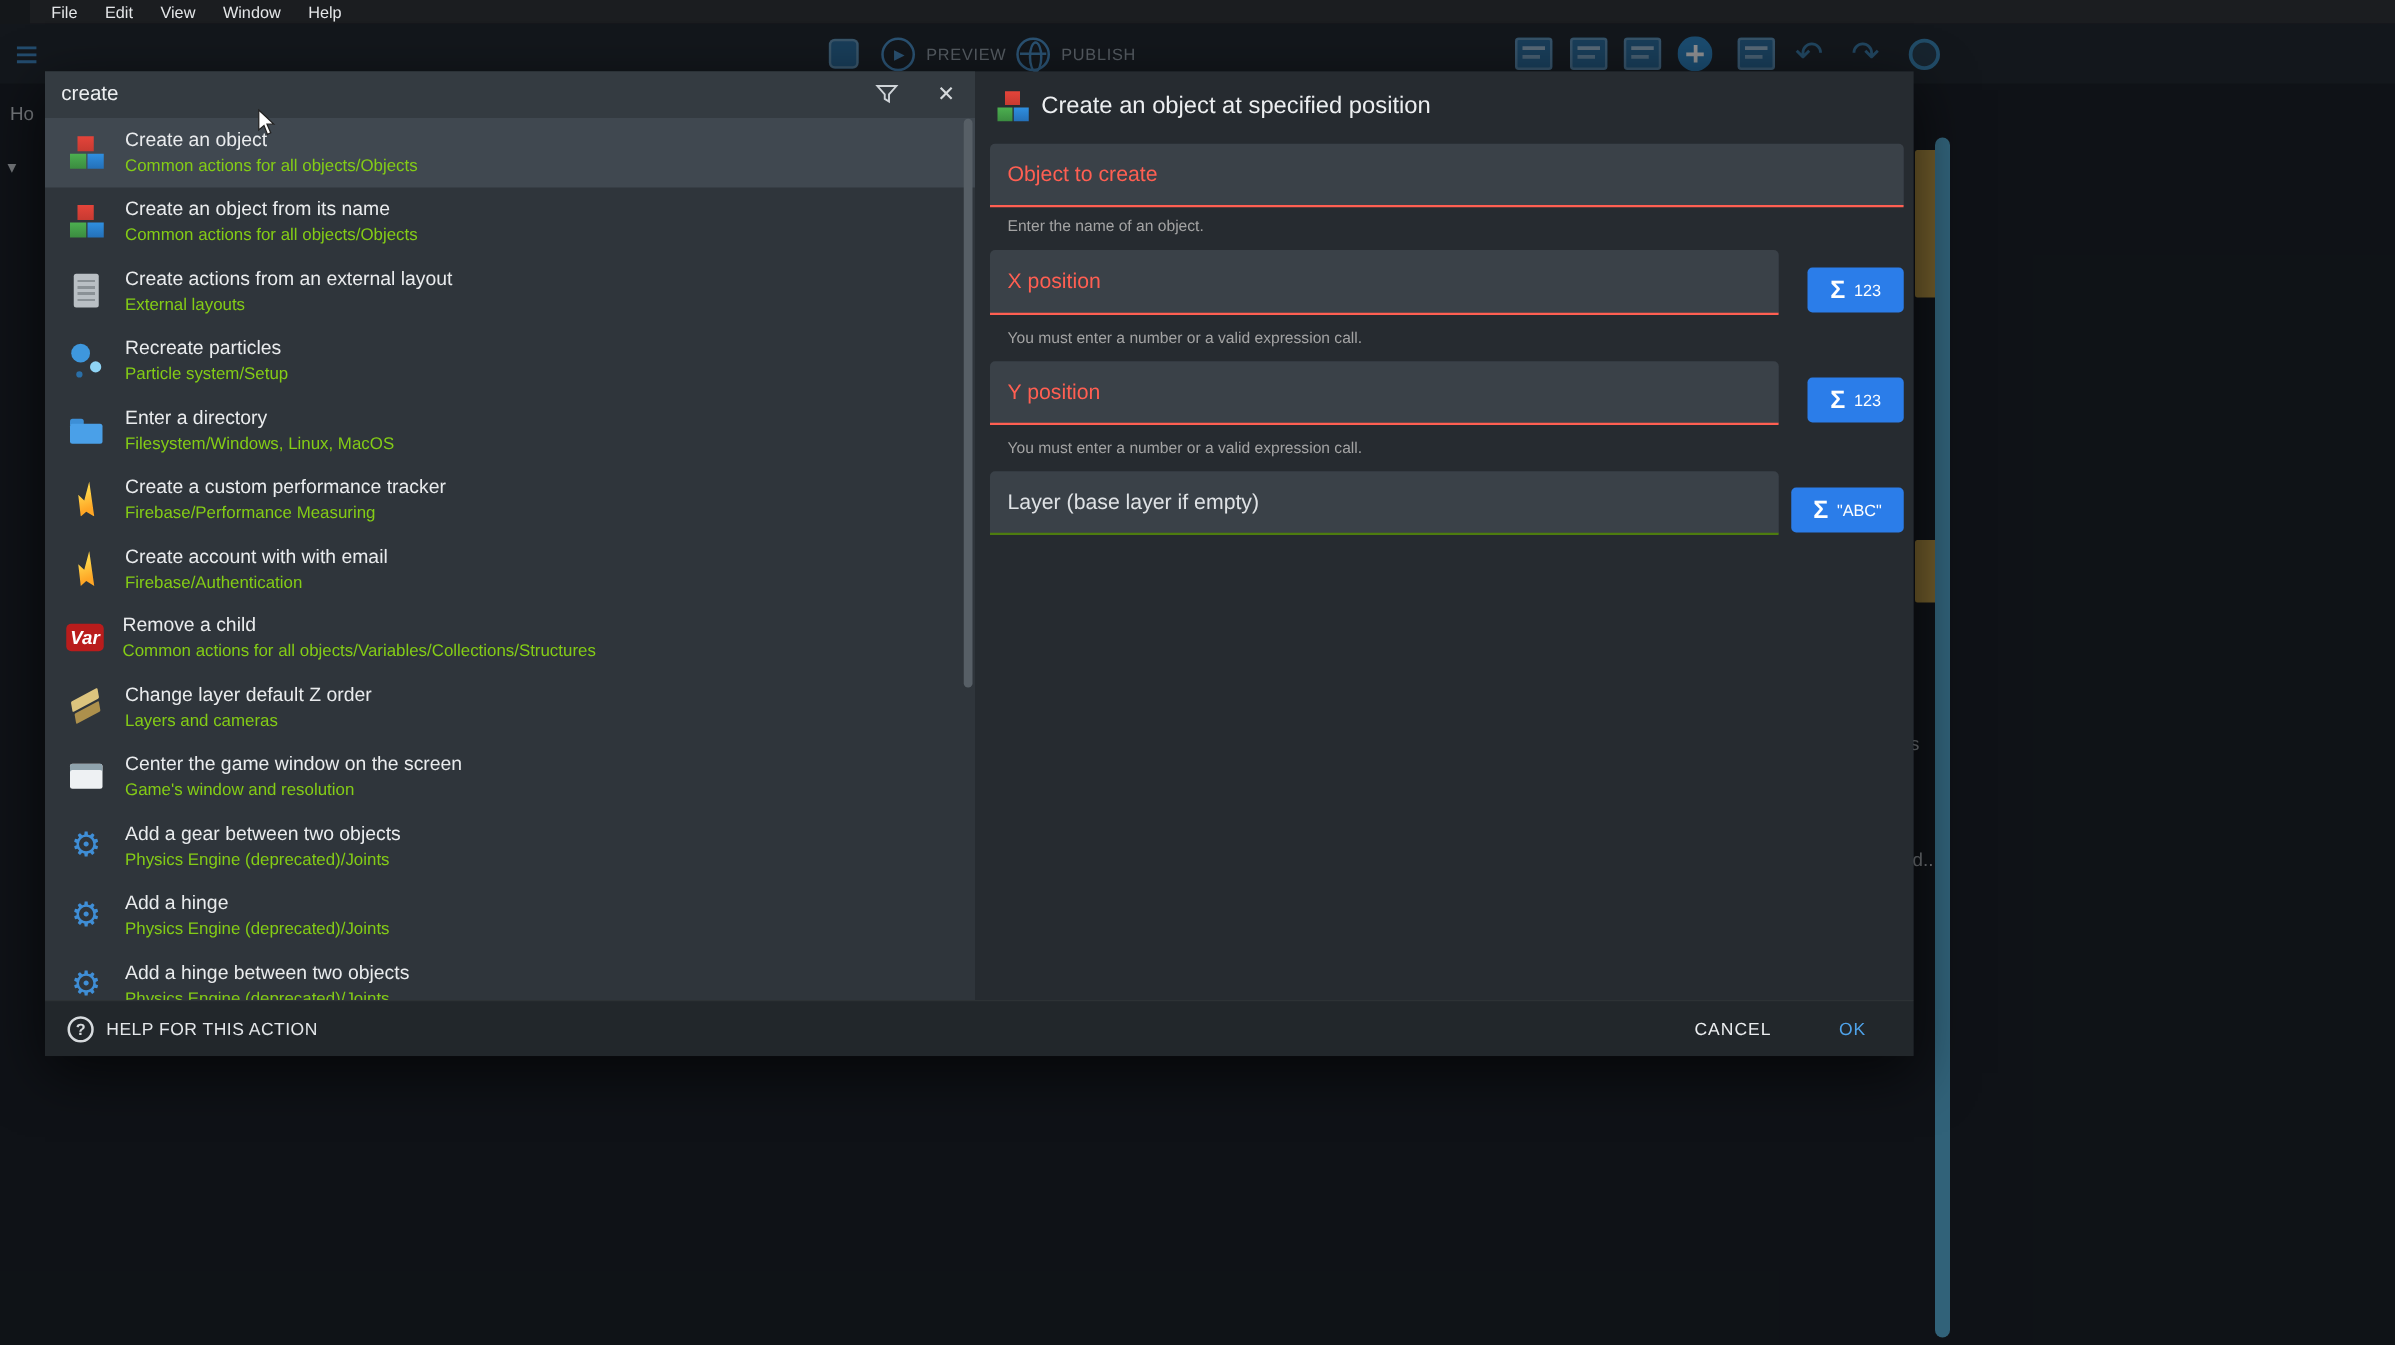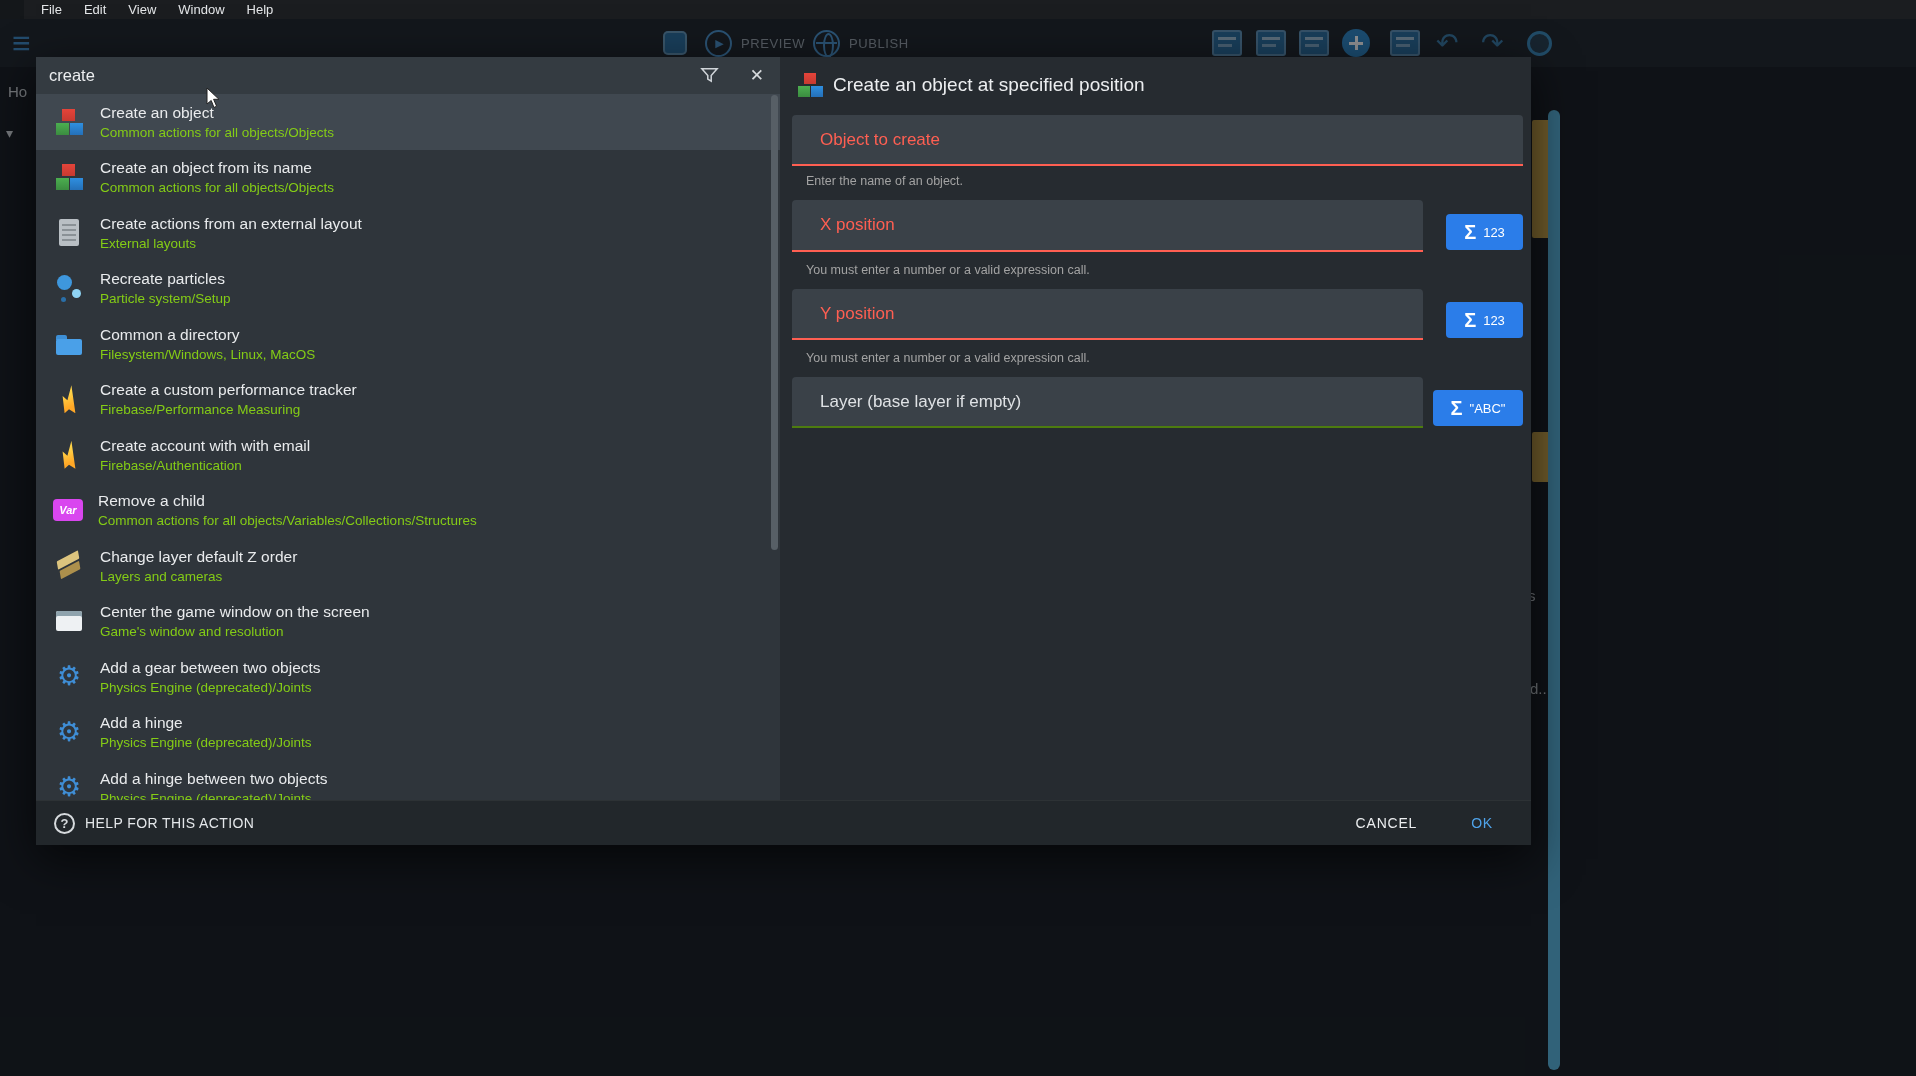--- a/index.html
+++ b/index.html
@@ -87,39 +87,39 @@
     border-radius:50%; background:#3e97dd; }
   .icon-particles::after { content:""; position:absolute; left:19px; top:17px; width:9px; height:9px;
     border-radius:50%; background:#8fd4f5; box-shadow:-13px 6px 0 -2px #2a6fa8; }
   .icon-folder::before { content:""; position:absolute; left:3px; top:7px; width:11px; height:5px;
     background:#3d8fd6; border-radius:2px 2px 0 0; }
   .icon-folder::after { content:""; position:absolute; left:3px; top:11px; width:26px; height:16px;
     background:#4aa0e8; border-radius:2px; }
   .icon-flame::before { content:""; position:absolute; left:6px; top:2px; width:20px; height:28px;
     background:linear-gradient(160deg,#ffd247 35%,#ffa726 75%);
     clip-path:polygon(28% 100%, 18% 38%, 42% 54%, 62% 0%, 82% 100%, 50% 86%); }
-  .icon-var { width:30px; height:22px; background:#d946ef; border-radius:4px; color:#fff;
-    display:flex; align-items:center; justify-content:center; font-size:11px; font-style:italic; font-weight:bold; }
+  .icon-var { width:30px; height:22px; background:#b91c1c; border-radius:4px; color:#fff;
+    display:flex; align-items:center; justify-content:center; font-size:15px; font-style:italic; font-weight:bold; }
   .icon-layers::before { content:""; position:absolute; left:3px; top:6px; width:24px; height:8px;
     background:#dcc47e; transform:rotate(-28deg) skewX(-18deg); border-radius:1px; }
   .icon-layers::after { content:""; position:absolute; left:6px; top:16px; width:22px; height:8px;
     background:#ad904c; transform:rotate(-28deg) skewX(-18deg); border-radius:1px; }
   .icon-window::before { content:""; position:absolute; left:3px; top:6px; width:26px; height:20px;
     background:#eef1f3; border-radius:2px; box-shadow:inset 0 5px 0 #8fa3ad; }
   .icon-gear { display:flex; align-items:center; justify-content:center; color:#3f8ed6;
     font-size:27px; line-height:1; }
 
   
   .right-panel { position:absolute; left:744px; top:0; width:751px; height:743px; background:#262b30; }
   .detail-head { position:absolute; left:16px; top:14px; display:flex; align-items:center; gap:9px; }
   .detail-head .icon { width:28px; height:28px; margin-right:0; background-position:8px 2px,2px 15px,15px 15px; background-size:12px 11px; }
   .detail-title { font-size:19px; color:#eceef0;text-align:center; }
 
   .field { position:absolute; background:#3a4148; border-radius:4px 4px 0 0; cursor:text; }
-  .field .flabel { position:absolute; left:14px; top:50%; transform:translateY(-50%); font-size:17px;margin-left:14px; }
+  .field .flabel { position:absolute; left:14px; top:50%; transform:translateY(-50%); font-size:17px; }
   .field.err { border-bottom:2px solid #ff5f52; }
   .field.err .flabel { color:#ff5f52; }
   .field.norm { border-bottom:2px solid #4d7c0f; }
   .field.norm .flabel { color:#dfe2e5; }
   .f1 { left:12px; top:58px;  width:731px; height:51px; }
   .f2 { left:12px; top:143px; width:631px; height:52px; }
   .f3 { left:12px; top:232px; width:631px; height:51px; }
   .f4 { left:12px; top:320px; width:631px; height:51px; }
   .helper { position:absolute; left:26px; font-size:12.5px; color:#a3a3a3; }
   .h1 { top:117px; } .h2 { top:206px; } .h3 { top:294px; }
@@ -230,21 +230,21 @@
         <div class="row">
           <span class="icon icon-particles"></span>
           <div class="rowtext">
             <div class="title">Recreate particles</div>
             <div class="subtitle">Particle system/Setup</div>
           </div>
         </div>
         <div class="row">
           <span class="icon icon-folder"></span>
           <div class="rowtext">
-            <div class="title">Common a directory</div>
+            <div class="title">Enter a directory</div>
             <div class="subtitle">Filesystem/Windows, Linux, MacOS</div>
           </div>
         </div>
         <div class="row">
           <span class="icon icon-flame"></span>
           <div class="rowtext">
             <div class="title">Create a custom performance tracker</div>
             <div class="subtitle">Firebase/Performance Measuring</div>
           </div>
         </div>

